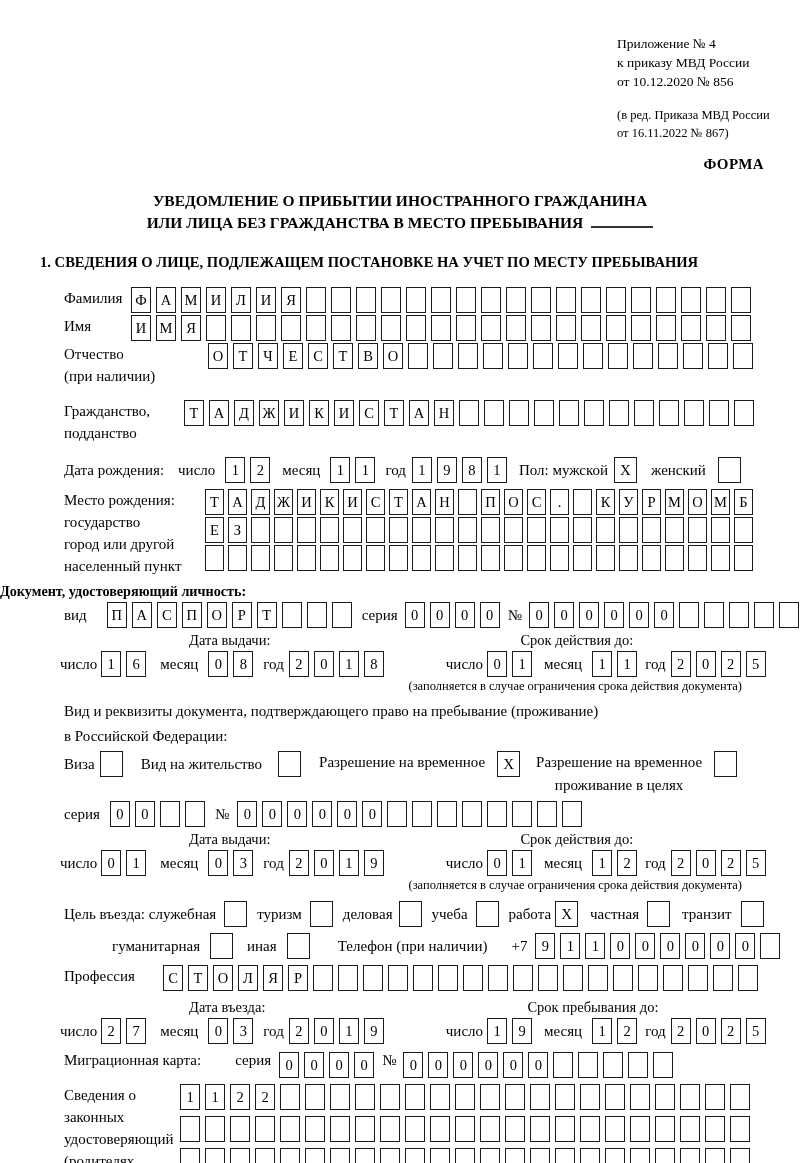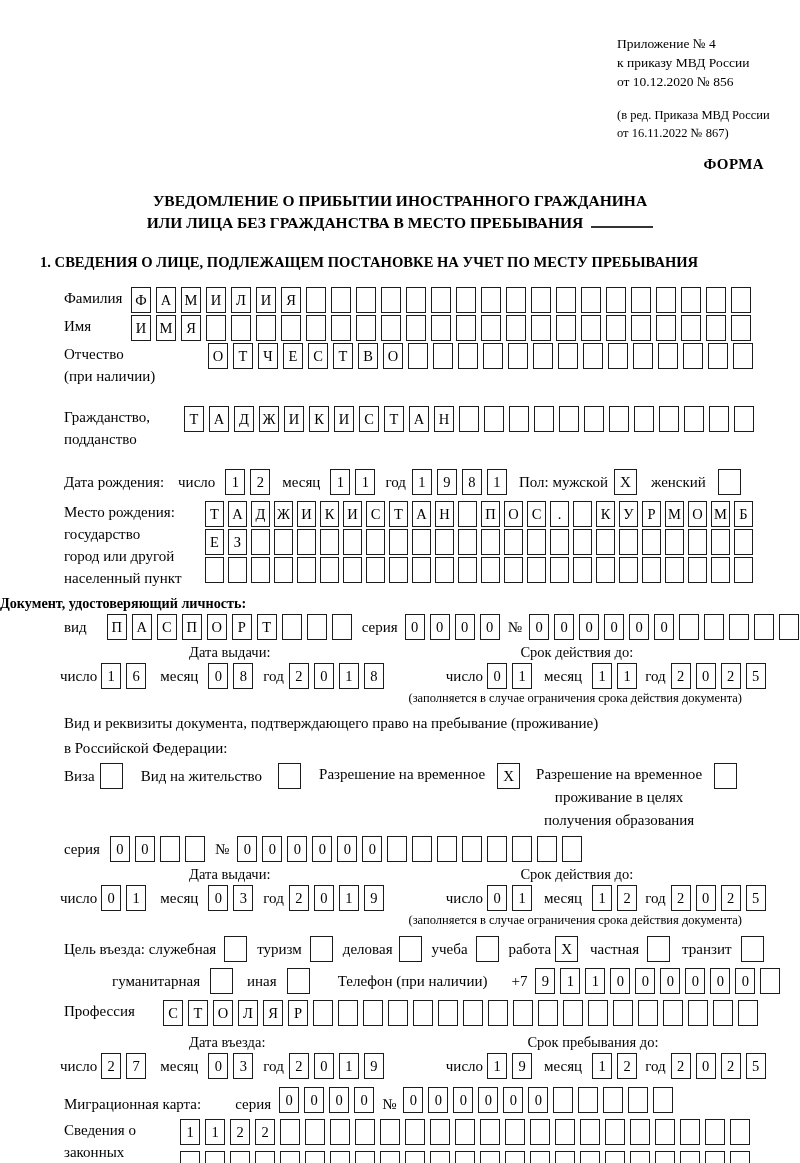--- a/index.html
+++ b/index.html
@@ -28,21 +28,21 @@
     width:23px;height:26px;border:1.8px solid #1c1c1c;box-sizing:border-box;
     display:inline-flex;align-items:center;justify-content:center;
     font-size:15px;flex-shrink:0;
   }
   .lbl{white-space:nowrap;}
   .center-col{text-align:center;line-height:23px;}
   .doc-head{margin-top:6px;text-align:left;font-weight:bold;font-size:14.2px;}
   .cap-row{display:flex;margin-left:64px;font-size:14.5px;}
   .note-right{text-align:right;padding-right:58px;font-size:12.5px;margin-top:2px;}
   .para{margin:9px 0 0 64px;}
-  .mt2{margin-top:2px}.mt3{margin-top:19px}.mt4{margin-top:4px}.mt6{margin-top:6px}
+  .mt2{margin-top:2px}.mt3{margin-top:13px}.mt4{margin-top:4px}.mt6{margin-top:6px}
   .mt8{margin-top:8px}.mt16{margin-top:16px}
   .grid-stack>.cells{margin-bottom:2px;}
   .rep-stack>.cells{margin-bottom:6px;}
 </style>
 </head>
 <body>
 
 <div class="page">
 
   <div class="hdr">
@@ -395,21 +395,20 @@
     <span class="checkbox" style="margin-left:5px"></span>
     <span class="lbl" style="margin-left:18px;line-height:26px">Вид на жительство</span>
     <span class="checkbox" style="margin-left:16px"></span>
     <div class="center-col" style="margin-left:18px">
       <div>Разрешение на временное</div>
     </div>
     <span class="checkbox" style="margin-left:12px">X</span>
     <div class="center-col" style="margin-left:16px">
       <div>Разрешение на временное</div>
       <div>проживание в целях</div>
-      <div>получения образования</div>
     </div>
     <span class="checkbox" style="margin-left:12px"></span>
   </div>
 
   <div class="row mt4" style="align-items:center">
     <span class="lbl">серия</span>
     <span class="cells" style="margin-left:10px">
         <span class="cell">0</span>
         <span class="cell">0</span>
         <span class="cell"></span>
@@ -581,21 +580,21 @@
       </span>
     <span class="lbl" style="margin-left:8px">год</span>
     <span class="cells" style="margin-left:5px">
         <span class="cell">2</span>
         <span class="cell">0</span>
         <span class="cell">2</span>
         <span class="cell">5</span>
       </span>
   </div>
 
-  <div class="row mt8" style="align-items:flex-end">
+  <div class="row mt8" style="align-items:flex-start">
     <span class="lbl">Миграционная карта:</span>
     <span class="lbl" style="margin-left:34px">серия</span>
     <span class="cells" style="margin-left:8px">
         <span class="cell">0</span>
         <span class="cell">0</span>
         <span class="cell">0</span>
         <span class="cell">0</span>
       </span>
     <span class="lbl" style="margin-left:8px">№</span>
     <span class="cells" style="margin-left:7px">

